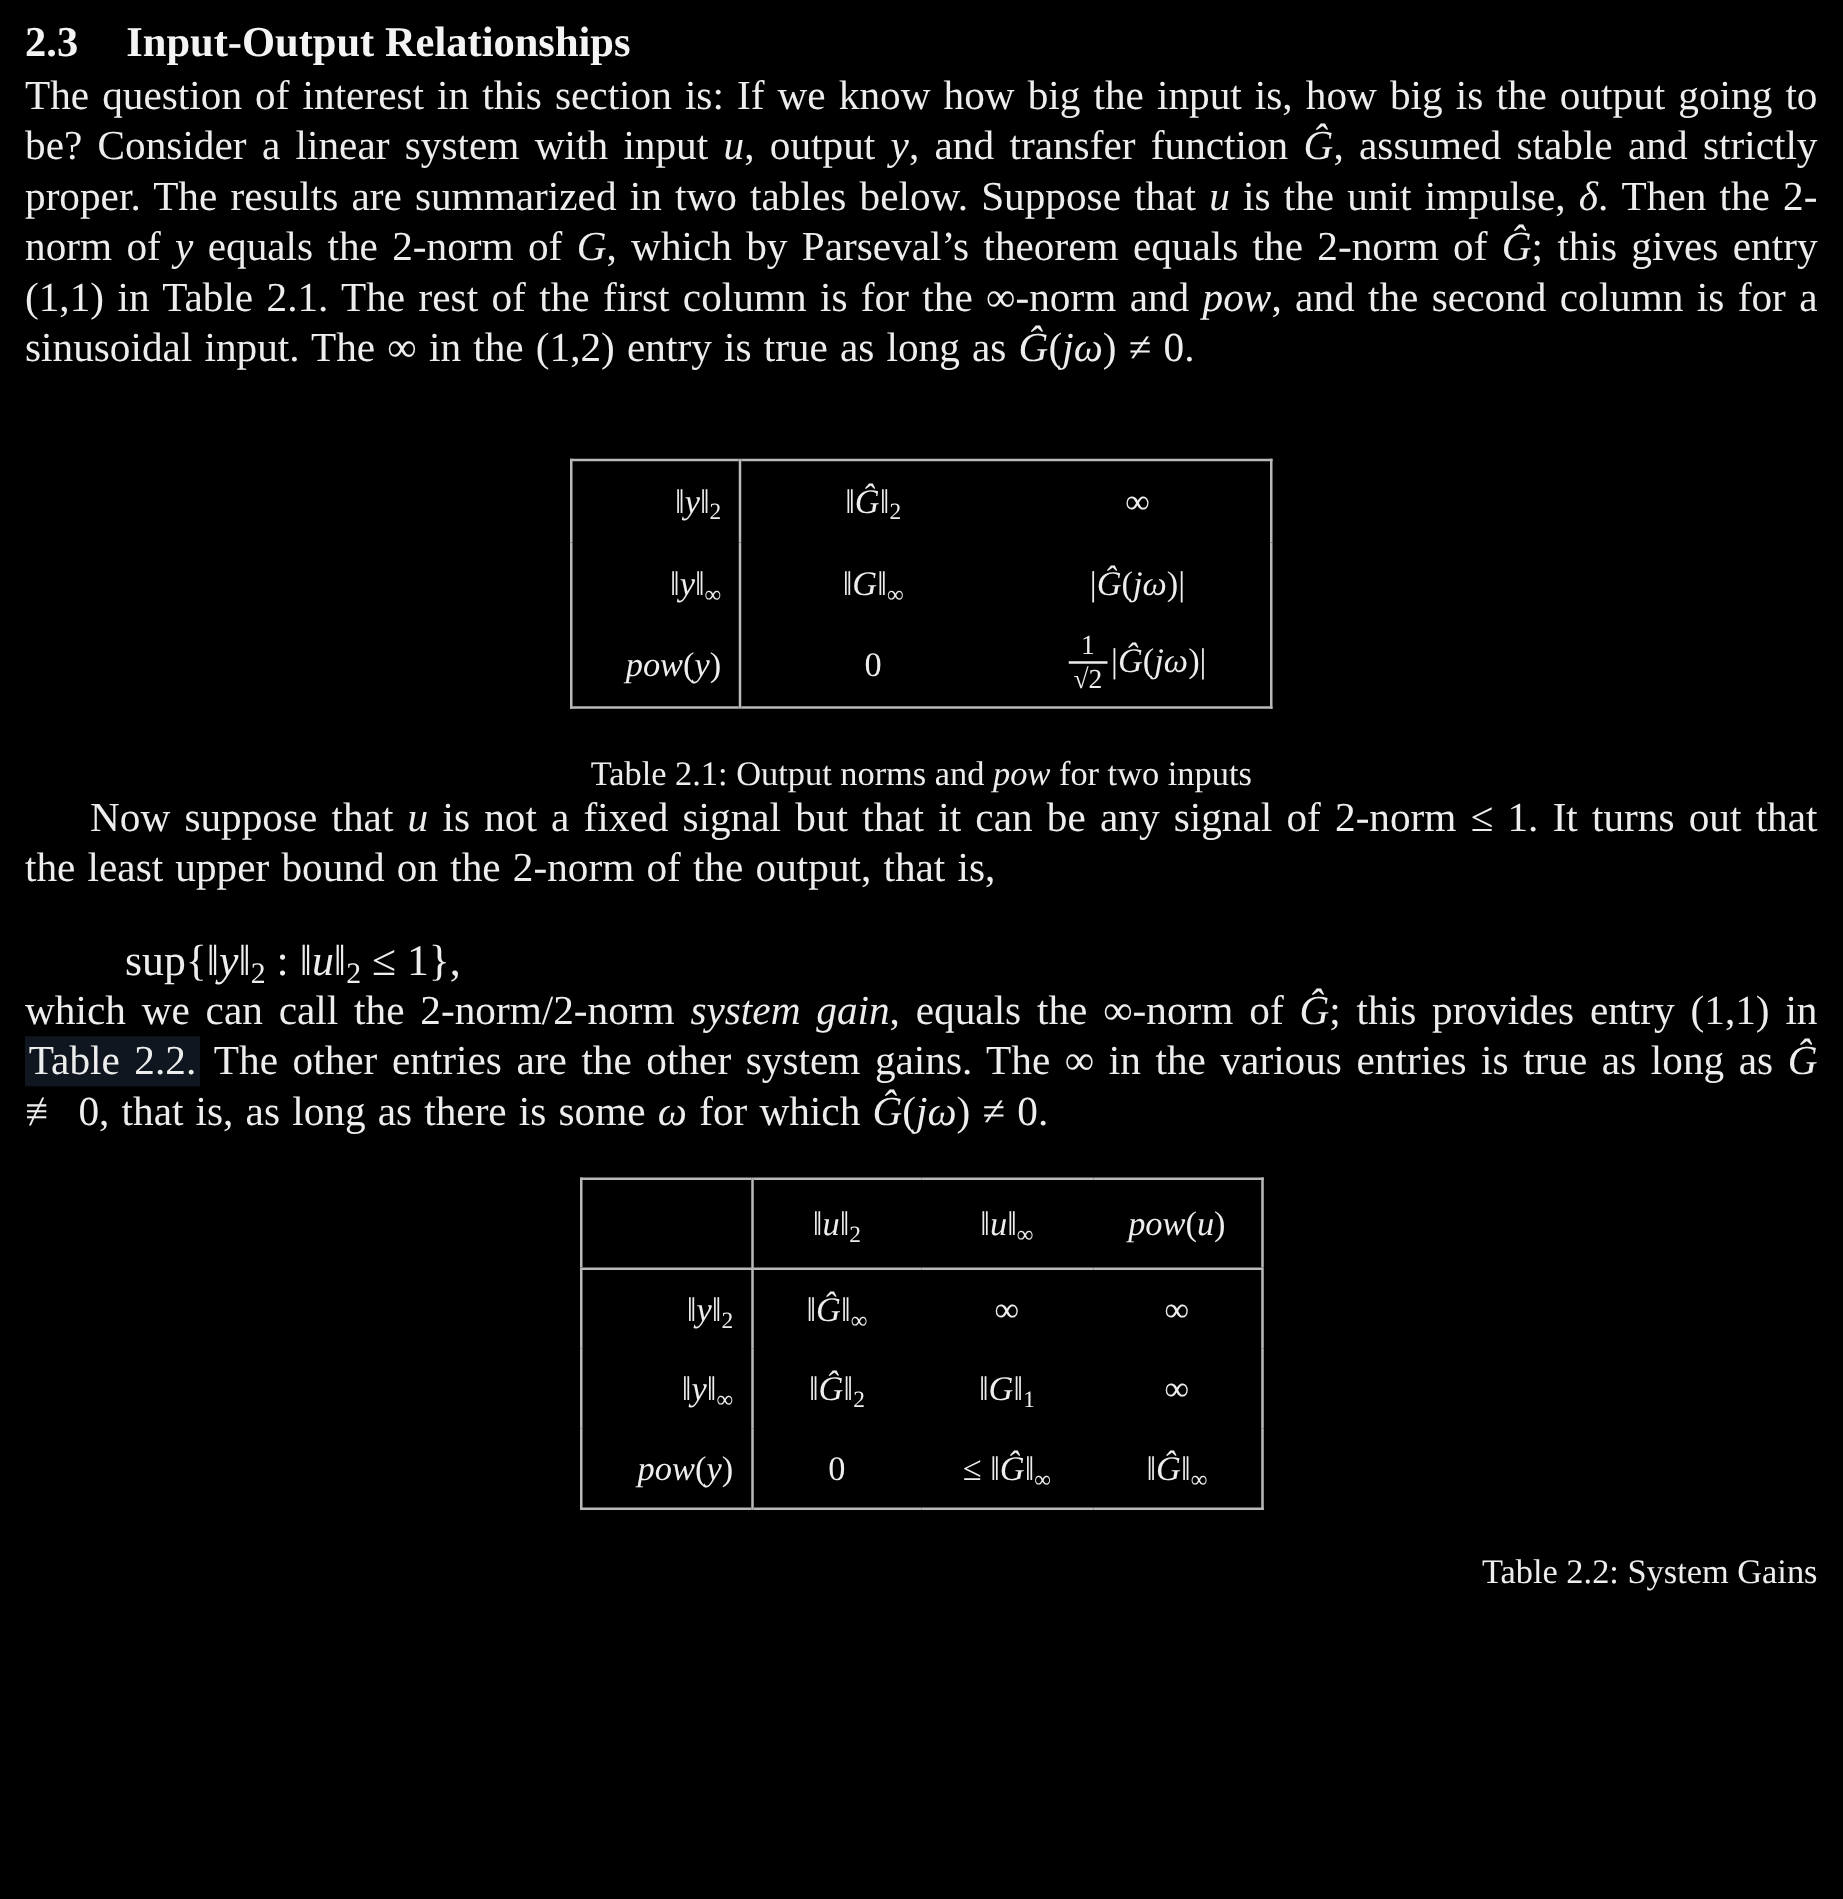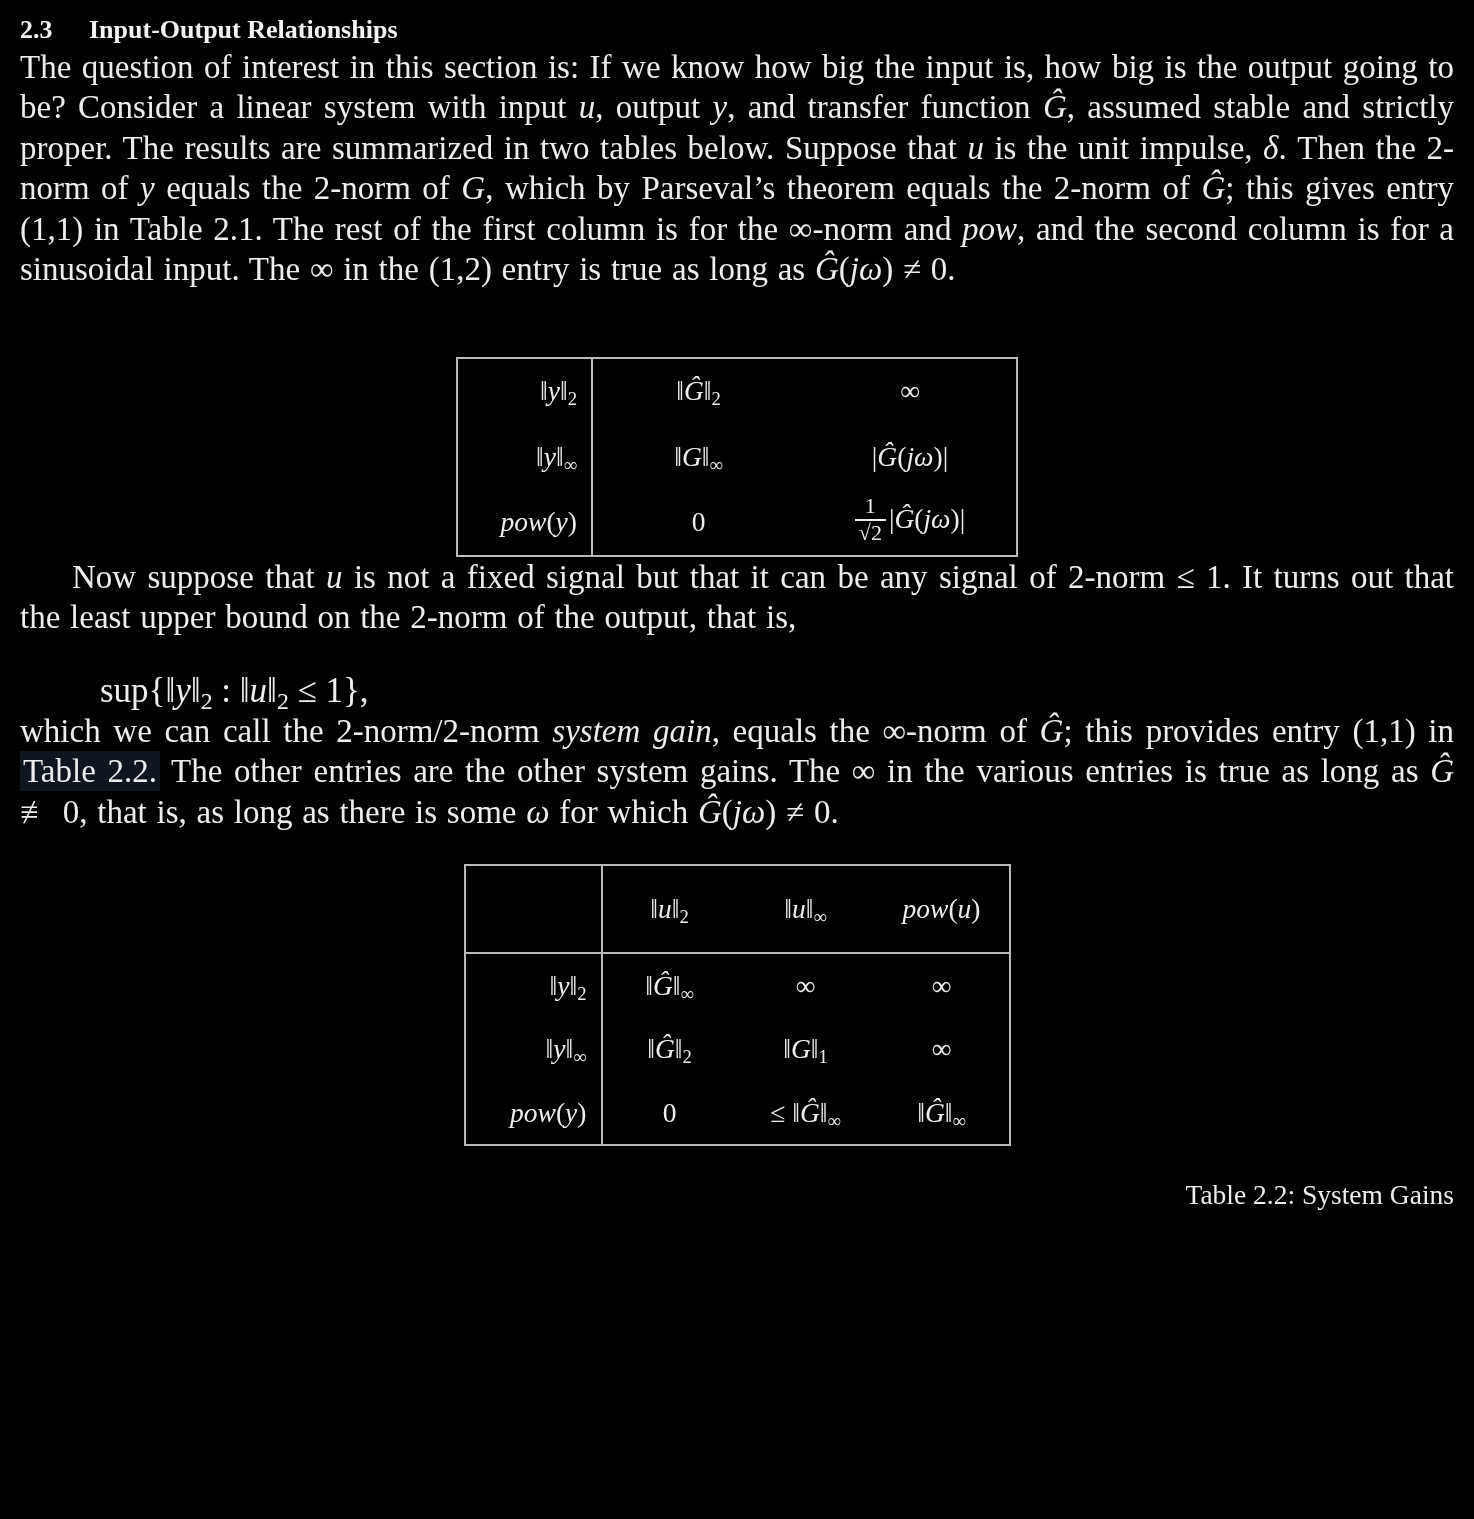--- a/index.html
+++ b/index.html
@@ -6,21 +6,21 @@
   body {
     width: 1474px; height: 1519px;
     background: var(--bg, #000000);
     color: var(--fg, #ededed);
     font-family: "Liberation Serif", "DejaVu Serif", "DejaVu Sans", serif;
     overflow: hidden;
   }
   .page { padding: 14px 20px 0 20px; }
 
   h1.heading {
-    font-size: 26px; line-height: 1.25; margin: 0;
+    font-size: 34px; line-height: 1.25; margin: 0;
     font-weight: bold; color: #f4f4f4;
   }
   .secnum { display: inline-block; margin-right: 30px; }
 
   p.body {
     font-size: 33px; line-height: 40.5px; margin: 0;
     text-align: justify; word-spacing: 1.5px;
   }
   .p1 { margin-top: 39px; }
   .p2 { margin-top: 33px; text-indent: 52px; }
@@ -48,21 +48,21 @@
   }
   .mtable tr.hrow td { border-bottom: 2px solid var(--bd, #b9b9b9); }
 
   .t1 tr { height: 66px; }
   .t1 tr.hrow { height: 70px; }
   .t1 td:nth-child(1) { width: 101px; }
   .t1 td:nth-child(2) { width: 183px; }
   .t1 td:nth-child(3) { width: 184px; }
 
   .t2 tr { height: 64px; }
-  .t2 tr.hrow { height: 88px; }
+  .t2 tr.hrow { height: 72px; }
   .t2 td:nth-child(1) { width: 103px; }
   .t2 td:nth-child(2) { width: 106px; }
   .t2 td:nth-child(3) { width: 110px; }
   .t2 td:nth-child(4) { width: 106px; }
 
   .frac {
     display: inline-flex; flex-direction: column; align-items: center;
     vertical-align: middle; line-height: 1.12; font-size: 0.8em;
     margin-right: 3px; position: relative; top: -2px;
   }
@@ -103,20 +103,21 @@
           <td><span>0</span></td>
           <td><span class="frac">
                 <span class="fnum">1</span>
                 <span class="fden">√2</span>
               </span><span>|</span><span class="it">Ĝ</span><span>(</span><span class="it">jω</span><span>)|</span></td>
         </tr>
       </tbody>
     </table>
   </div>
 
+  <div class="caption cap1"><span>Table 2.1: Output norms and </span><span class="it">pow</span><span> for two inputs</span></div>
 
   <p class="body p2"><span>Now suppose that </span><span class="it">u</span><span> is not a fixed signal but that it can be any signal of 2-norm ≤ 1. It turns out that the least upper bound on the 2-norm of the output, that is,</span></p>
 
   <div class="equation"><span>sup{</span><span>‖</span><span class="it">y</span><span>‖</span><sub>2</sub><span> : </span><span>‖</span><span class="it">u</span><span>‖</span><sub>2</sub><span> ≤ 1},</span></div>
 
   <p class="body p3"><span>which we can call the 2-norm/2-norm </span><span class="it">system gain</span><span>, equals the ∞-norm of </span><span class="it">Ĝ</span><span>; this provides entry (1,1) in </span><span class="hl">Table 2.2.</span><span> The other entries are the other system gains. The ∞ in the various entries is true as long as </span><span class="it">Ĝ</span><span> ≢ 0, that is, as long as there is some </span><span class="it">ω</span><span> for which </span><span class="it">Ĝ</span><span>(</span><span class="it">jω</span><span>) ≠ 0.</span></p>
 
   <div class="tablewrap tw2">
     <table class="mtable t2">
       <tbody>

